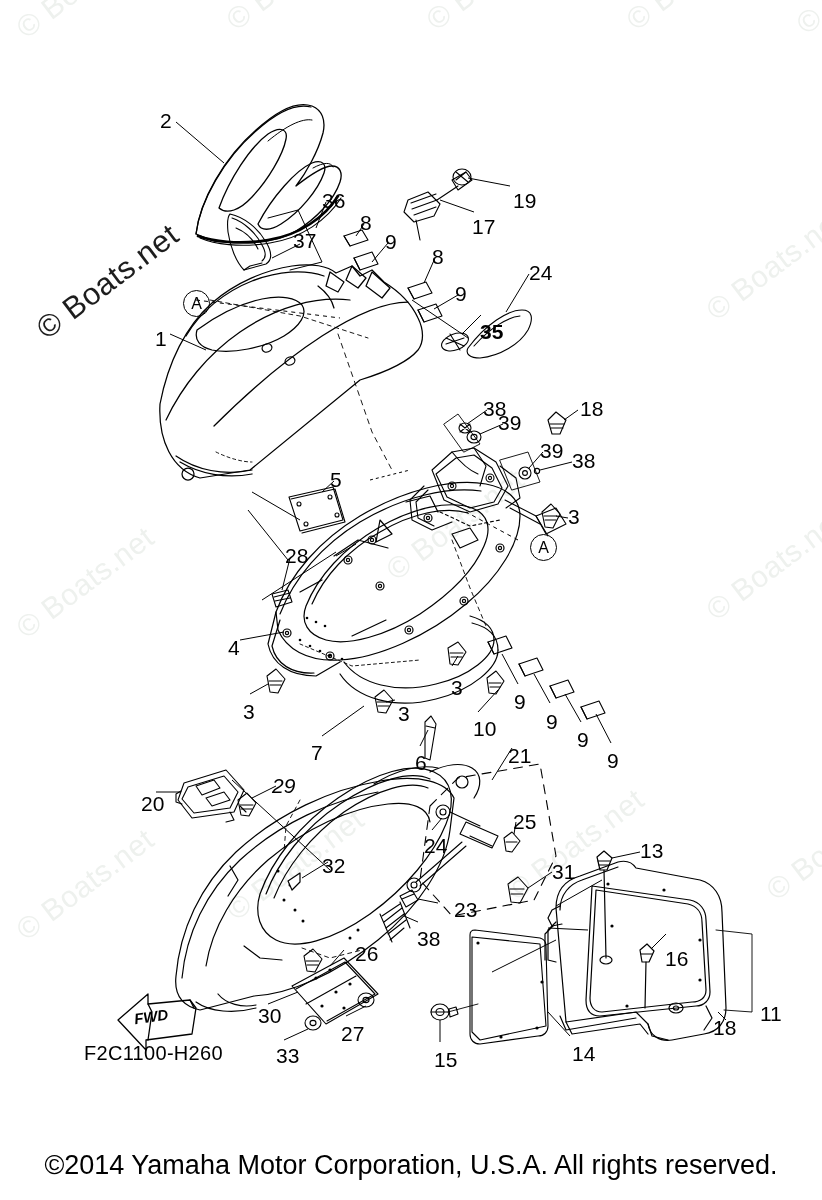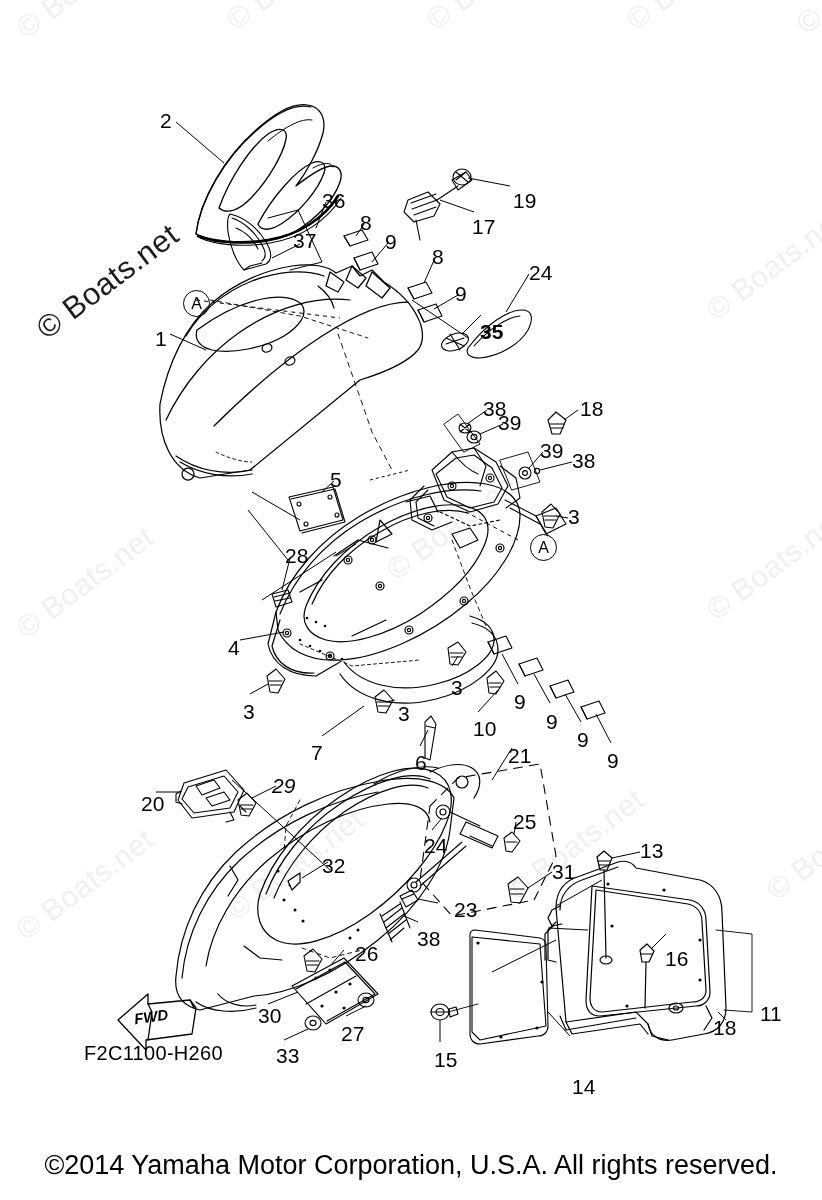--- a/index.html
+++ b/index.html
@@ -647,21 +647,21 @@
       <div class="callout" style="left: 322px; top: 855px;">32</div>
       <div class="callout" style="left: 454px; top: 899px;">23</div>
       <div class="callout" style="left: 417px; top: 928px;">38</div>
       <div class="callout" style="left: 665px; top: 923px; margin-top: 25px;">16</div>
       <div class="callout" style="left: 355px; top: 943px;">26</div>
       <div class="callout" style="left: 760px; top: 1003px;">11</div>
       <div class="callout" style="left: 258px; top: 1005px;">30</div>
       <div class="callout" style="left: 341px; top: 1023px;">27</div>
       <div class="callout" style="left: 276px; top: 1045px;">33</div>
       <div class="callout" style="left: 434px; top: 1049px;">15</div>
-      <div class="callout" style="left: 572px; top: 1043px; margin-top: 33px;">14</div>
+      <div class="callout" style="left: 572px; top: 1043px;">14</div>
       <div class="callout" style="left: 713px; top: 1017px;">18</div>
     </div>
 
   <div id="markers">
       <div class="cA" style="left: 183px; top: 290px;">A</div>
       <div class="cA" style="left: 530px; top: 534px;">A</div>
     </div>
 
   <div class="fwdtxt" style="left:134px;top:1008px;">FWD</div>
 

